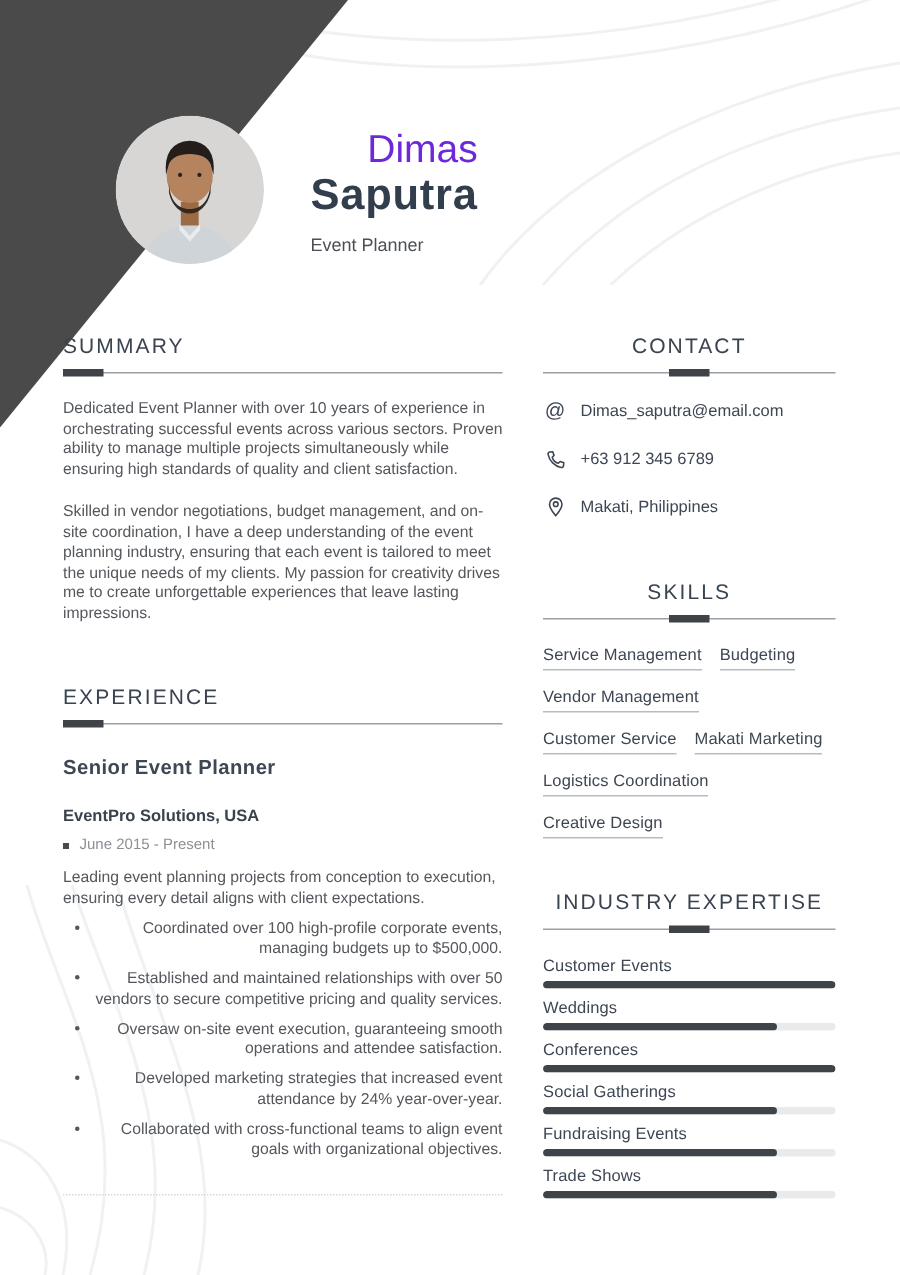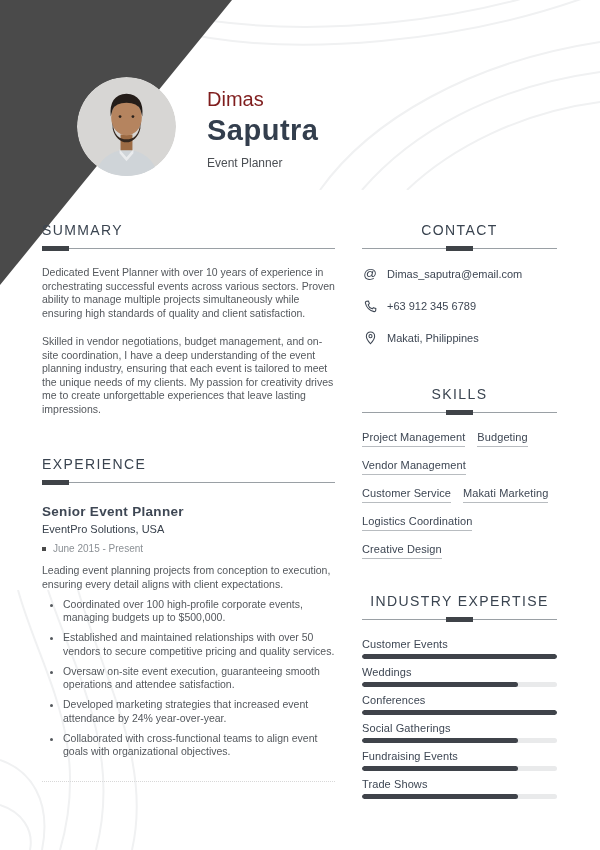--- a/index.html
+++ b/index.html
@@ -24,21 +24,21 @@
   }
   
   .photo {
     position:absolute; left:77px; top:77px; width:99px; height:99px;
     border-radius:50%; overflow:hidden; z-index:2;
   }
   .photo svg { display:block; width:100%; height:100%; }
 
   
   .header-block { position:absolute; left:207px; top:84px; z-index:2; }
-  .first-name { font-size:20px; font-weight:400; color:#7f1d1d; line-height:30px; }
+  .first-name { font-size:26px; font-weight:400; color:#6d28d9; line-height:30px;text-align:right; }
   .last-name  { font-size:29px; font-weight:700; color:#333e4d; line-height:33px; letter-spacing:0.5px; }
   .job-title  { font-size:12px; color:#4b4f54; margin-top:9px; }
 
   
   .left-col  { position:absolute; left:42px;  top:222px; width:293px; z-index:2; }
   .right-col { position:absolute; left:362px; top:222px; width:195px; z-index:2; }
 
   h2.section-heading {
     font-size:14px; font-weight:400; letter-spacing:1.4px;
     color:#3a4450; line-height:16px;
@@ -50,26 +50,26 @@
     content:""; position:absolute; left:0; right:0; top:2px; height:1px; background:#9aa0a5;
   }
   .rule-accent { position:absolute; left:0; top:0; width:27px; height:5px; background:#3f4348; }
   .rule.center .rule-accent { left:50%; margin-left:-14px; }
 
   .body-text { font-size:10.5px; line-height:13.5px; color:#54585d; }
   .paragraphs p { margin-top:15px; }
 
   .experience-section { margin-top:40px; }
   .job-position { font-size:13.5px; font-weight:600; color:#3e4754; margin-top:19px; letter-spacing:0.3px; }
-  .company { font-size:11px; font-weight:400; color:#39424d; margin-top:4px; }
+  .company { font-size:11px; font-weight:700; color:#39424d; margin-top:19px; }
   .dates { font-size:10px; color:#8b9095; margin-top:8px; display:flex; align-items:center; }
   .dates .sq { display:inline-block; width:4px; height:4px; background:#4a4a4a; margin-right:7px; }
   .job-desc { margin-top:10px; }
   .job-bullets { margin:3px 0 0 0; padding-left:21px; list-style:disc; }
-  .job-bullets li { margin-top:6.5px; }
+  .job-bullets li { margin-top:6.5px;text-align:right; }
   .dotted-sep { margin-top:22px; border-top:1px dotted #d8d8d8; }
 
   .contact-rows { margin-top:15px; }
   .contact-row { display:flex; align-items:center; margin-bottom:16px; }
   .contact-icon { width:16px; height:16px; flex:0 0 16px; margin-right:9px; color:#3d4653;
                   display:flex; align-items:center; justify-content:center; }
   .contact-icon svg { display:block; }
   .at-glyph { font-size:13.5px; color:#3d4653; line-height:16px; }
   .contact-text { font-size:11px; color:#3d4653; }
 
@@ -212,21 +212,21 @@
       </div>
     </section>
 
     <section class="skills-section">
       <h2 class="section-heading centered">SKILLS</h2>
       <div class="rule center">
           <span class="rule-accent"></span>
         </div>
       <div class="skills-wrap">
 
-          <span class="skill">Project Management</span>
+          <span class="skill">Service Management</span>
 
           <span class="skill">Budgeting</span>
 
           <span class="skill">Vendor Management</span>
 
           <span class="skill">Customer Service</span>
 
           <span class="skill">Makati Marketing</span>
 
           <span class="skill">Logistics Coordination</span>

